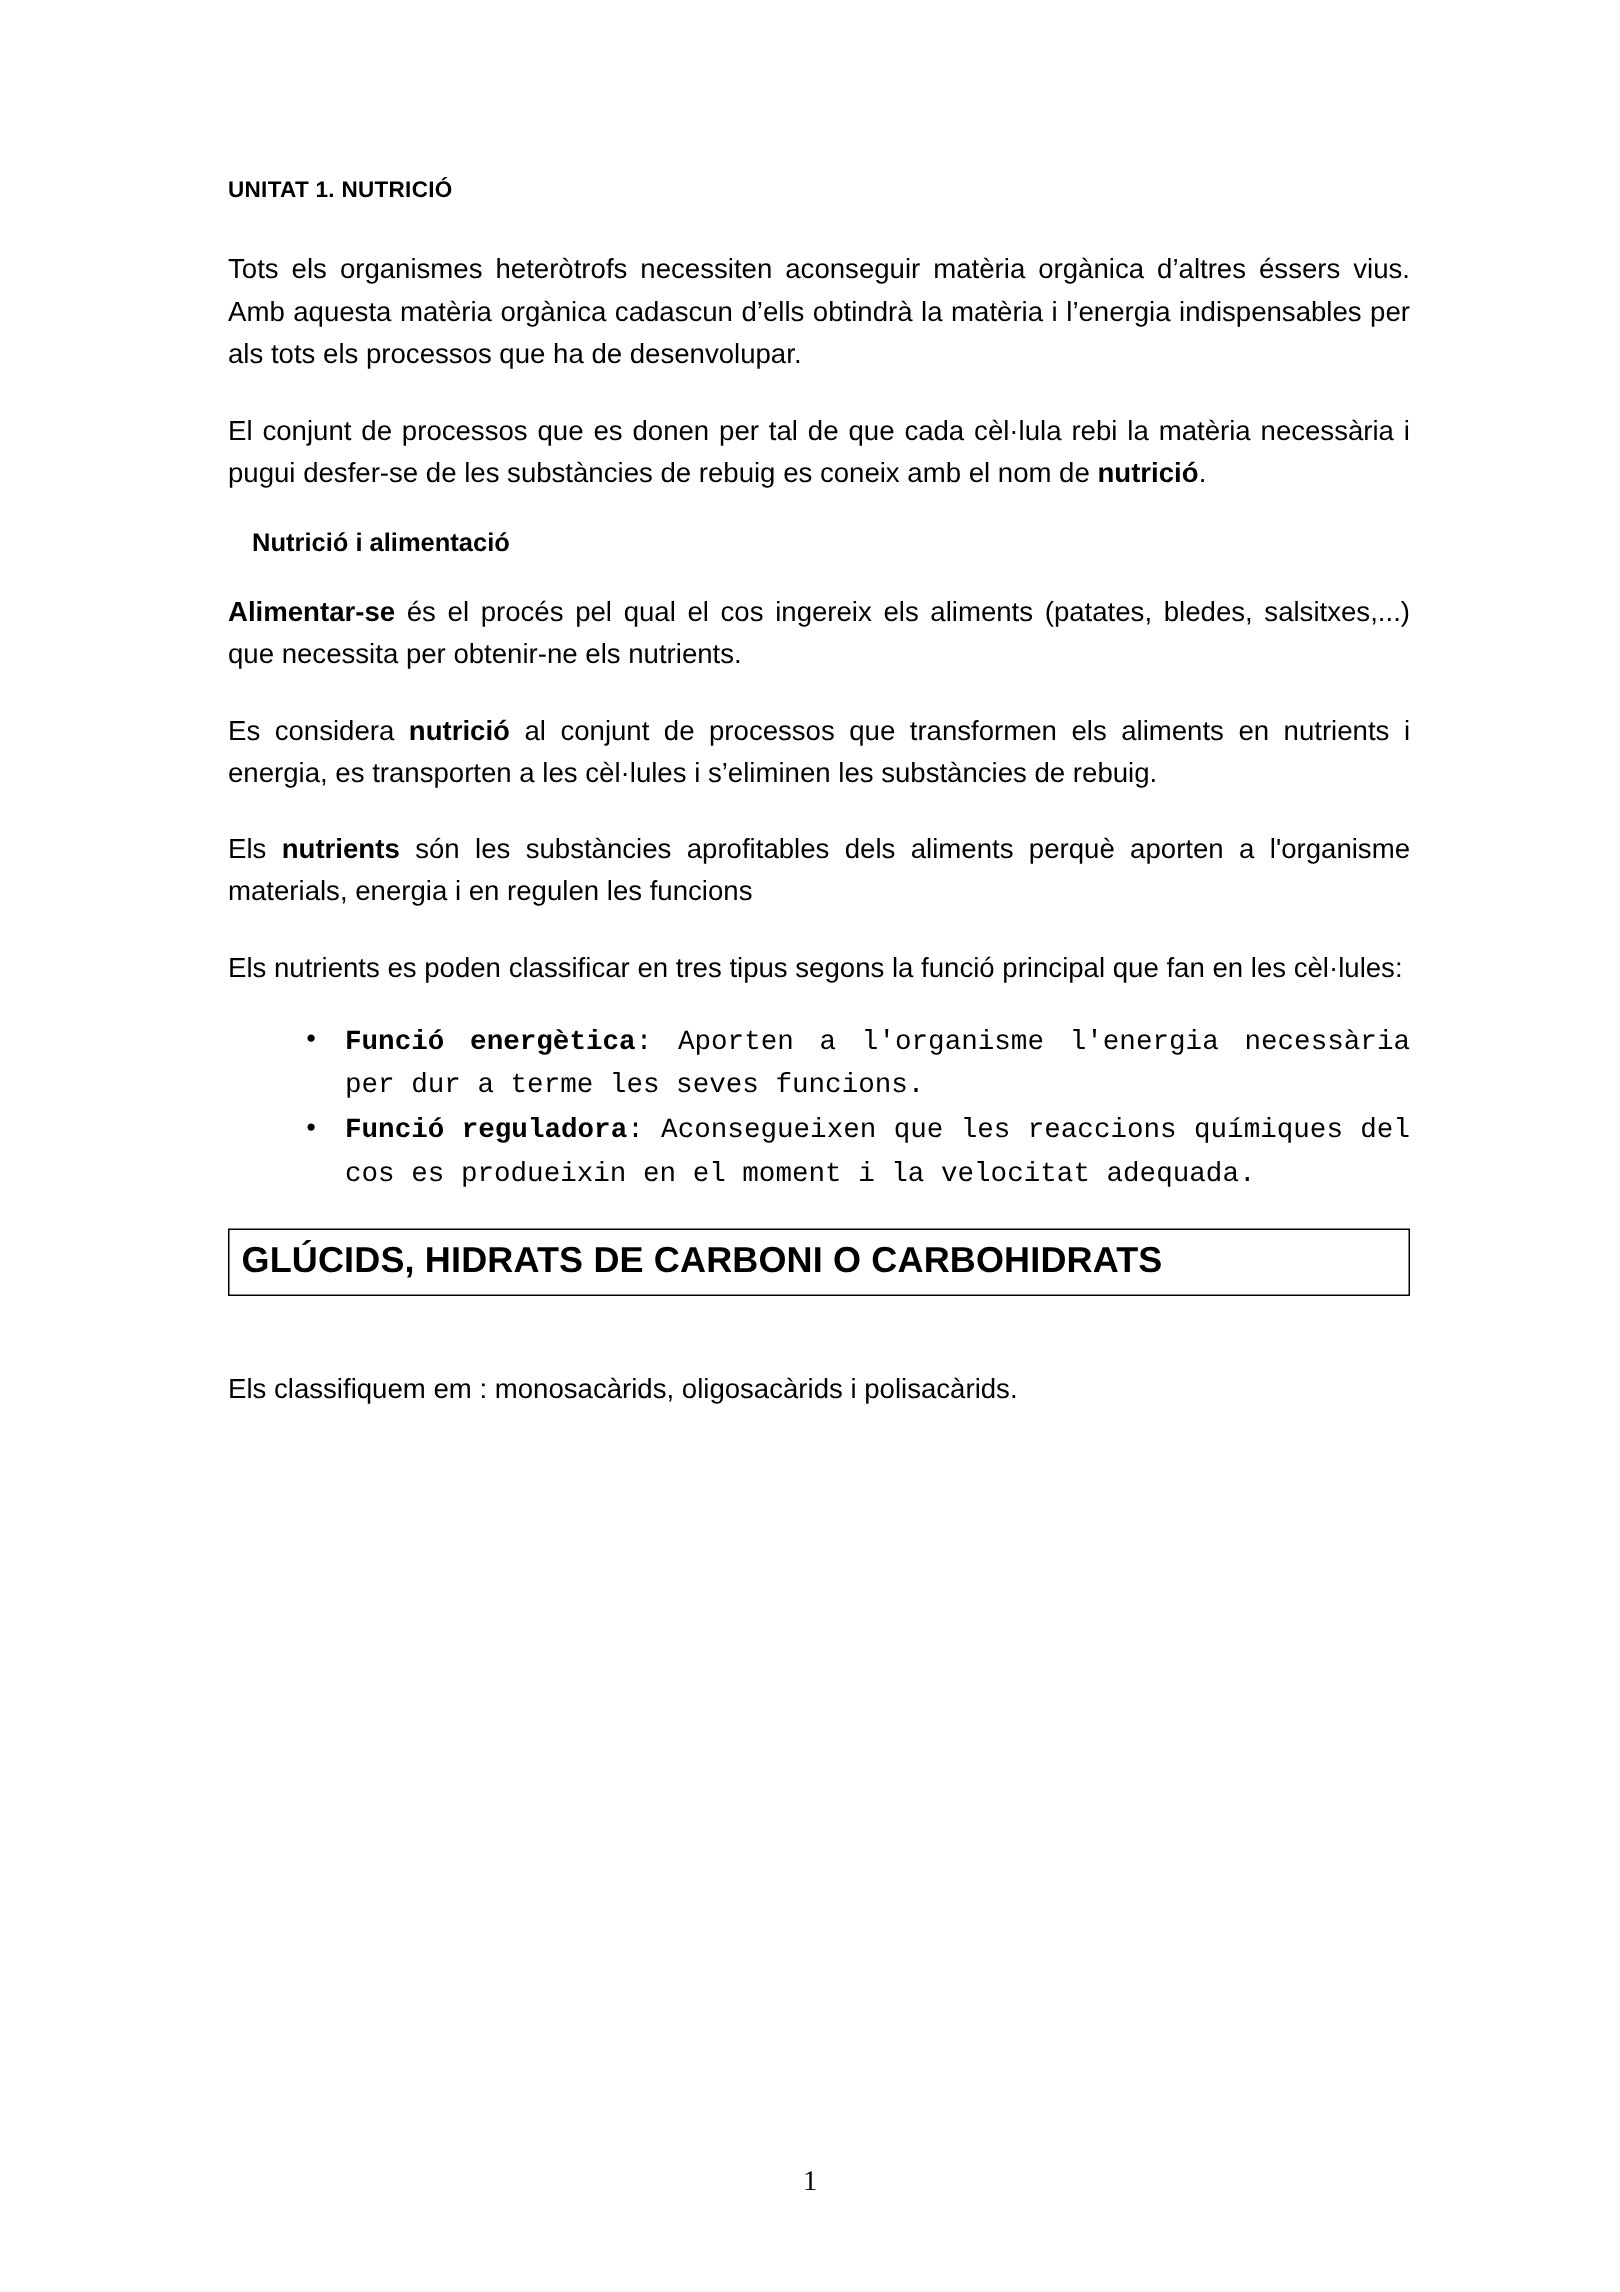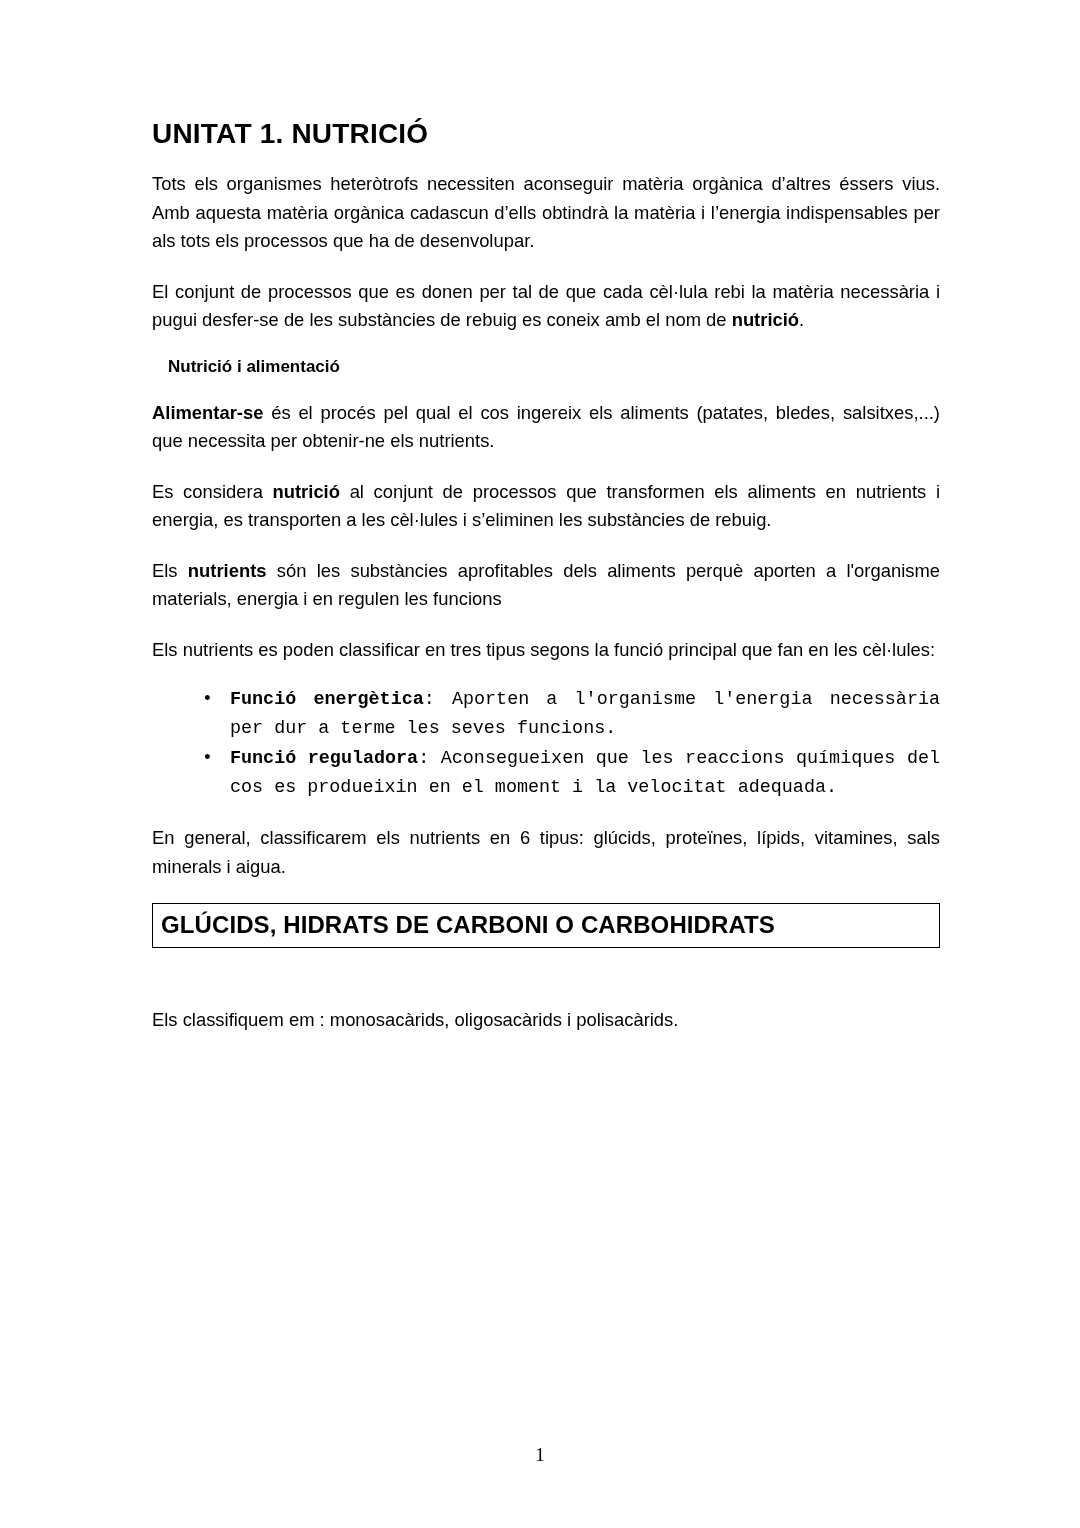--- a/index.html
+++ b/index.html
@@ -16,29 +16,29 @@
     overflow: hidden;
   }
   .page {
     box-sizing: border-box;
     width: 1080px;
     height: 1528px;
     padding: 118px 140px 40px 152px;
     position: relative;
   }
   h1.doc-title {
-    font-size: 28px;
+    font-size: 15px;
     font-weight: bold;
-    margin: 0 0 20px 0;
+    margin: 0 0 30px 0;
     letter-spacing: 0.2px;
   }
   p.para {
     font-size: 18.4px;
     line-height: 1.55;
-    margin: 10px 0 22px 0;
+    margin: 0 0 22px 0;
     text-align: justify;
   }
   .subhead {
     font-size: 17px;
     font-weight: bold;
     margin: 0 0 22px 16px;
   }
   strong { font-weight: bold; }
   ul.bullets {
     margin: 0 0 22px 0;
@@ -119,21 +119,20 @@
 
   <ul class="bullets">
     <li>
       <strong>Funció energètica</strong><span>: Aporten a l'organisme l'energia necessària per dur a terme les seves funcions.</span>
     </li>
     <li>
       <strong>Funció reguladora</strong><span>:  Aconsegueixen que les reaccions químiques del cos es produeixin en el moment i la velocitat adequada.</span>
     </li>
   </ul>
 
-  <p class="para">En general, classificarem els nutrients en 6 tipus: glúcids, proteïnes, lípids, vitamines, sals minerals i aigua.</p>
 
   <div class="section-box">
     <span class="section-title">GLÚCIDS, HIDRATS DE CARBONI O CARBOHIDRATS</span>
   </div>
 
 
   <div class="spacer-line"></div>
 
   <p class="para">Els classifiquem em : monosacàrids, oligosacàrids i polisacàrids.</p>
 

